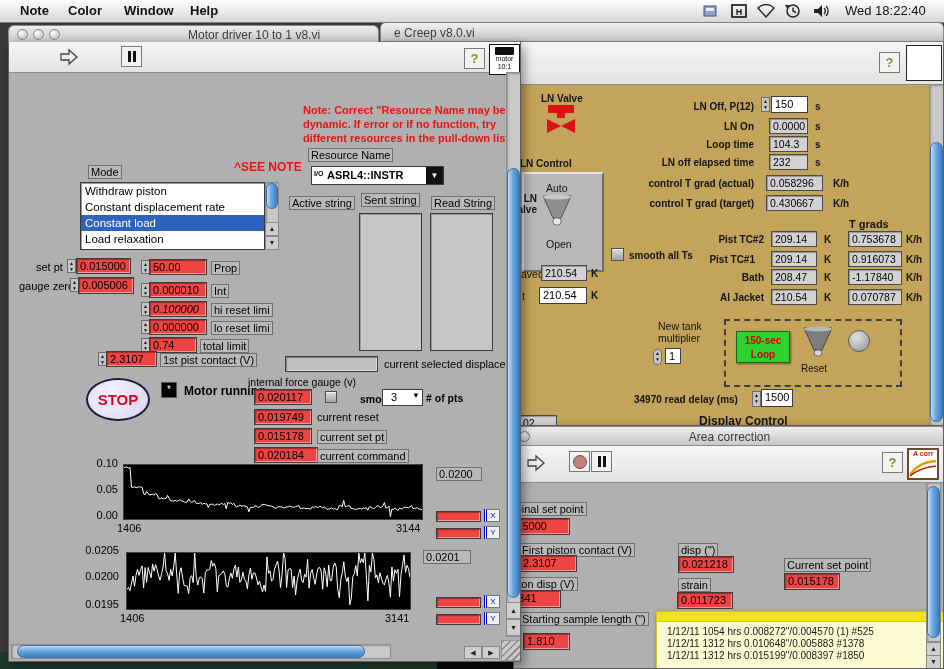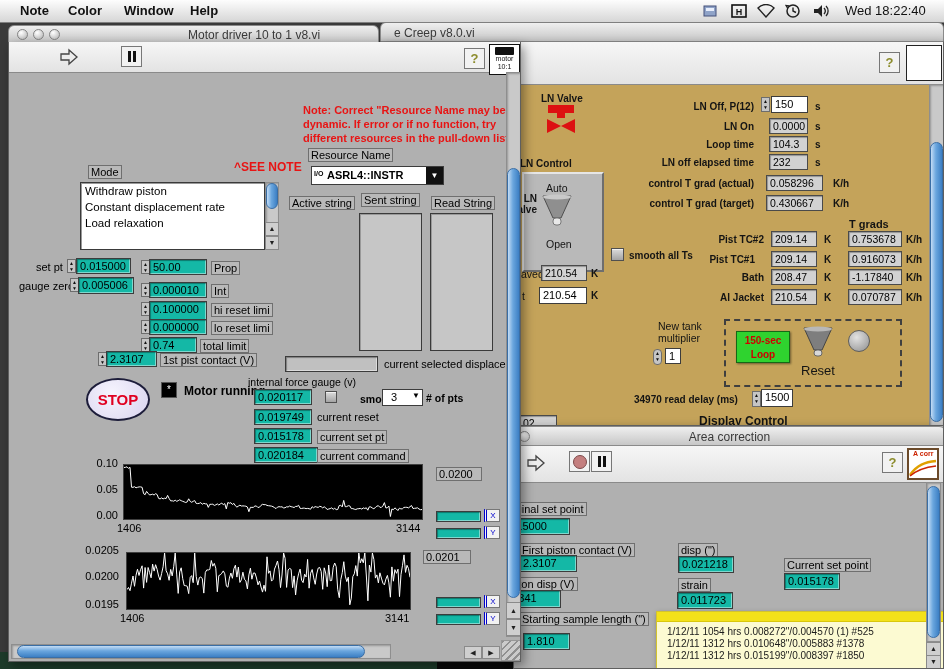--- a/index.html
+++ b/index.html
@@ -14,21 +14,21 @@
   .titlebar{background:linear-gradient(#efefef,#c7c7c7);border:1px solid #8a8a8a;border-radius:6px 6px 0 0;box-sizing:border-box;}
   .wtitle{font-size:12px;color:#3a3a3a;white-space:nowrap;}
   .tl{width:11px;height:11px;border-radius:50%;background:radial-gradient(circle at 35% 30%,#ffffff,#b2b2b2);border:1px solid #848484;box-sizing:border-box;}
   .toolbar{background:linear-gradient(#f6f6f6,#e3e3e3);border-bottom:1px solid #8a8a8a;}
   .winbody{border:1px solid #5f5f5f;border-top:none;box-sizing:border-box;box-shadow:3px 4px 10px rgba(0,0,0,.4);overflow:hidden;}
   .tbtn{background:#f2f2f2;border:1px solid #777;box-sizing:border-box;text-align:center;}
   .qmark{font-size:13px;font-weight:bold;color:#8c8c2c;line-height:18px;}
   
   .lbl{font-size:11px;color:#000;white-space:nowrap;}
   .blbl{font-size:11px;color:#000;background:#b9b9b9;border:1px solid #6f6f6f;padding:0 2px;white-space:nowrap;}
-  .val{font-size:11px;color:#000;background:#14b8a6;border:1px solid #3c3c3c;box-shadow:inset 1px 1px 1px rgba(0,0,0,.35),inset -1px -1px 0 rgba(255,255,255,.45);padding:1px 3px;white-space:nowrap;overflow:hidden;box-sizing:border-box;}
+  .val{font-size:11px;color:#000;background:#ef4444;border:1px solid #3c3c3c;box-shadow:inset 1px 1px 1px rgba(0,0,0,.35),inset -1px -1px 0 rgba(255,255,255,.45);padding:1px 3px;white-space:nowrap;overflow:hidden;box-sizing:border-box;}
   .wval{font-size:11px;color:#000;background:#fff;border:1px solid #3c3c3c;padding:1px 3px;white-space:nowrap;overflow:hidden;box-sizing:border-box;}
   .clbl{font-size:10px;font-weight:bold;color:#141414;white-space:nowrap;}
   .cval{font-size:10.5px;color:#000;background:#d2d2d2;border:1px solid #4a4a4a;box-shadow:inset 1px 1px 1px rgba(0,0,0,.3);padding:1px 3px;white-space:nowrap;overflow:hidden;box-sizing:border-box;}
   .spin{width:9px;background:#c5c5c5;border:1px solid #6d6d6d;text-align:center;box-sizing:border-box;}
   .spin span{display:block;font-size:5px;line-height:6px;color:#111;}
   .list{background:#fff;border:1px solid #3a3a3a;box-shadow:inset 1px 1px 0 #999;box-sizing:border-box;}
   .lrow{font-size:11.5px;color:#000;height:16px;line-height:16px;padding:0 4px;white-space:nowrap;}
   .lrow.sel{background:#2f63c0;color:#fff;}
   .srow{font-size:10.5px;color:#000;line-height:13px;padding:0 3px;white-space:nowrap;}
   .sct{background:#c9c9c9;border:1px solid #8e8e8e;box-sizing:border-box;box-shadow:inset 1px 1px 2px rgba(0,0,0,.25);}
@@ -166,21 +166,21 @@
     <div class="abs dash" style="left:343px;top:277px;width:178px;height:68px;"></div>
     <div class="abs gbtn" style="left:355px;top:289px;width:54px;height:32px;padding-top:2px;">
       <div>150-sec</div>
       <div>Loop</div>
     </div>
     <svg class="abs" style="left:420px;top:284px;" width="34" height="32" viewBox="0 0 34 32">
       <polygon points="3,2 31,2 21,24 13,24" fill="#7e7e7e" stroke="#454545" stroke-width="1"></polygon>
       <ellipse cx="17" cy="3" rx="14" ry="2.5" fill="#b8b8b8"></ellipse>
       <rect x="13" y="24" width="8" height="6" fill="#d8d8d8" stroke="#666" stroke-width="1" rx="3"></rect>
     </svg>
-    <span class="abs clbl" style="left:420px;top:321px;font-weight:normal;font-size:13px;">Reset</span>
+    <span class="abs clbl" style="left:420px;top:321px;font-weight:normal;font-size:10px;">Reset</span>
     <div class="abs circbtn" style="left:467px;top:288px;width:22px;height:22px;"></div>
 
     <span class="abs clbl" style="left:253px;top:352px;">34970 read delay (ms)</span>
     <div class="abs spin" style="left:371px;top:349px;height:16px;">
         <span>▲</span>
         <span>▼</span>
       </div>
     <div class="abs wval" style="left:380px;top:347px;width:32px;height:18px;font-size:11px;">1500</div>
 
     <span class="abs clbl" style="left:318px;top:372px;font-size:12px;">Display Control</span>
@@ -282,20 +282,21 @@
     <div class="abs wval" style="left:302px;top:124px;width:133px;height:19px;padding:0;">
       <span class="abs" style="left:2px;top:3px;font-size:7px;font-weight:bold;">I/O</span>
       <span class="abs" style="left:15px;top:2px;font-size:11px;font-weight:bold;">ASRL4::INSTR</span>
       <div class="abs" style="right:0;top:0;width:17px;height:17px;background:#111;color:#fff;font-size:8px;text-align:center;line-height:17px;">▼</div>
     </div>
 
     <span class="abs blbl" style="left:79px;top:123px;">Mode</span>
     <div class="abs list" style="left:71px;top:140px;width:185px;height:68px;">
       <div class="lrow">Withdraw piston</div>
       <div class="lrow">Constant displacement rate</div>
+      <div class="lrow sel">Constant load</div>
       <div class="lrow">Load relaxation</div>
     </div>
     <div class="abs sct" style="left:256px;top:140px;width:14px;height:68px;"></div>
     <div class="abs aqv" style="left:257px;top:141px;width:12px;height:26px;"></div>
     <div class="abs sar" style="left:256px;top:180px;width:14px;height:14px;">▲</div>
     <div class="abs sar" style="left:256px;top:194px;width:14px;height:14px;">▼</div>
 
     <span class="abs blbl" style="left:280px;top:154px;">Active string</span>
     <span class="abs blbl" style="left:352px;top:151px;">Sent string</span>
     <div class="abs list" style="left:350px;top:171px;width:63px;height:138px;background:#c6c6c6;"></div>
@@ -326,21 +327,21 @@
         <span>▲</span>
         <span>▼</span>
       </div>
     <div class="abs val" style="left:140px;top:240px;width:58px;height:16px;">0.000010</div>
     <span class="abs blbl" style="left:202px;top:242px;">Int</span>
 
     <div class="abs spin" style="left:132px;top:260px;height:14px;">
         <span>▲</span>
         <span>▼</span>
       </div>
-    <div class="abs val" style="left:140px;top:259px;width:58px;height:24px;">0.100000</div>
+    <div class="abs val" style="left:140px;top:259px;width:58px;height:16px;font-style:italic;">0.100000</div>
     <span class="abs blbl" style="left:202px;top:261px;">hi reset limi</span>
 
     <div class="abs spin" style="left:132px;top:278px;height:14px;">
         <span>▲</span>
         <span>▼</span>
       </div>
     <div class="abs val" style="left:140px;top:277px;width:58px;height:16px;">0.000000</div>
     <span class="abs blbl" style="left:202px;top:279px;">lo reset limi</span>
 
     <div class="abs spin" style="left:132px;top:296px;height:14px;">

